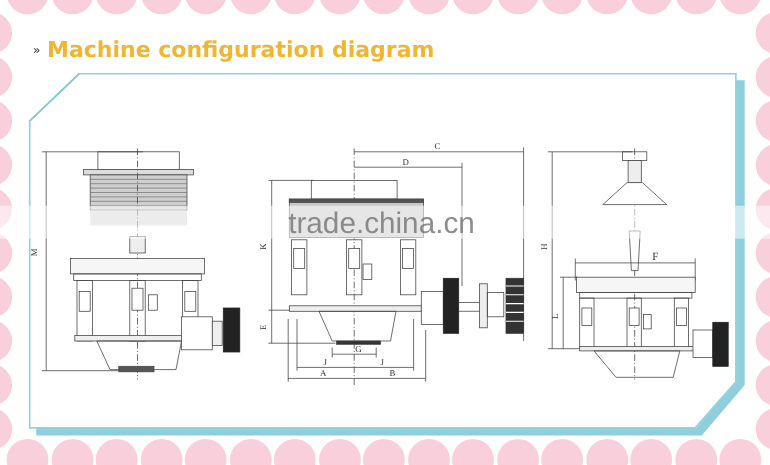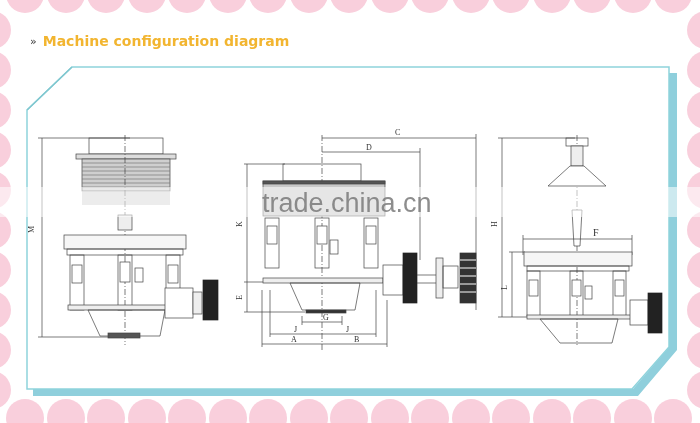--- a/index.html
+++ b/index.html
@@ -1,21 +1,21 @@
 <!DOCTYPE html>
 <html><head>
 <meta charset="utf-8">
 <style>
   * { margin:0; padding:0; box-sizing:border-box; }
   html, body { width:700px; height:423px; overflow:hidden; background:#ffffff; }
   body { position:relative; font-family:"Liberation Sans", sans-serif; }
   .dot { position:absolute; width:38px; height:38px; border-radius:50%; background:#f9cfdc; }
   .title { position:absolute; left:30px; top:33px; display:flex; align-items:center; gap:8px; }
   .title .chev { font-family:"DejaVu Sans", sans-serif; font-size:11px; color:#333; letter-spacing:-2px; }
-  .title .txt { font-family:"DejaVu Sans", sans-serif; font-weight:bold; font-size:14px; color:#f2b530; }
+  .title .txt { font-family:"DejaVu Sans", sans-serif; font-weight:bold; font-size:20px; color:#f2b530; }
   svg.frame, svg.draw { position:absolute; left:0; top:0; }
   .lbl { font-family:"Liberation Serif", serif; font-size:8px; fill:#333; }
   .wm { font-family:"Liberation Sans", sans-serif; font-size:27px; fill:#7a7a7a; opacity:0.85; }
 </style>
 </head>
 <body>
 
 <div id="dots">
     <div class="dot" style="left: 6px; top: -25px; background: rgb(249, 207, 220);"></div>
     <div class="dot" style="left: 6px; top: 399px; background: rgb(249, 207, 220);"></div>

